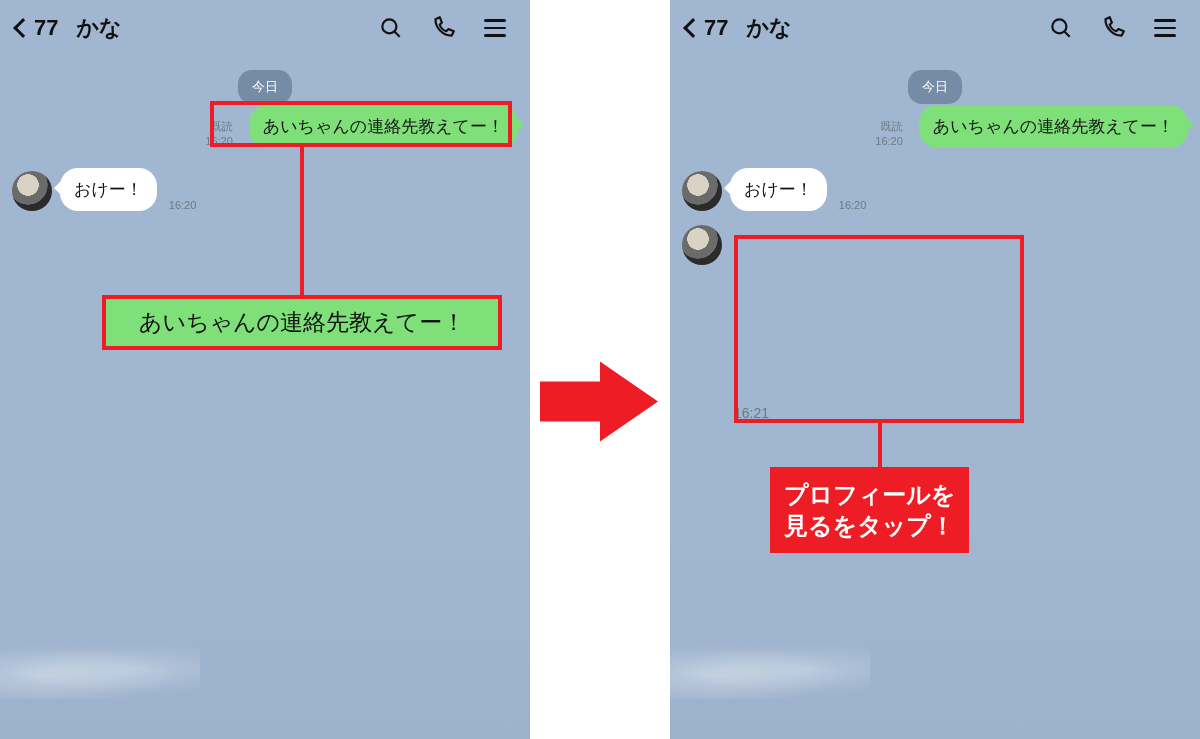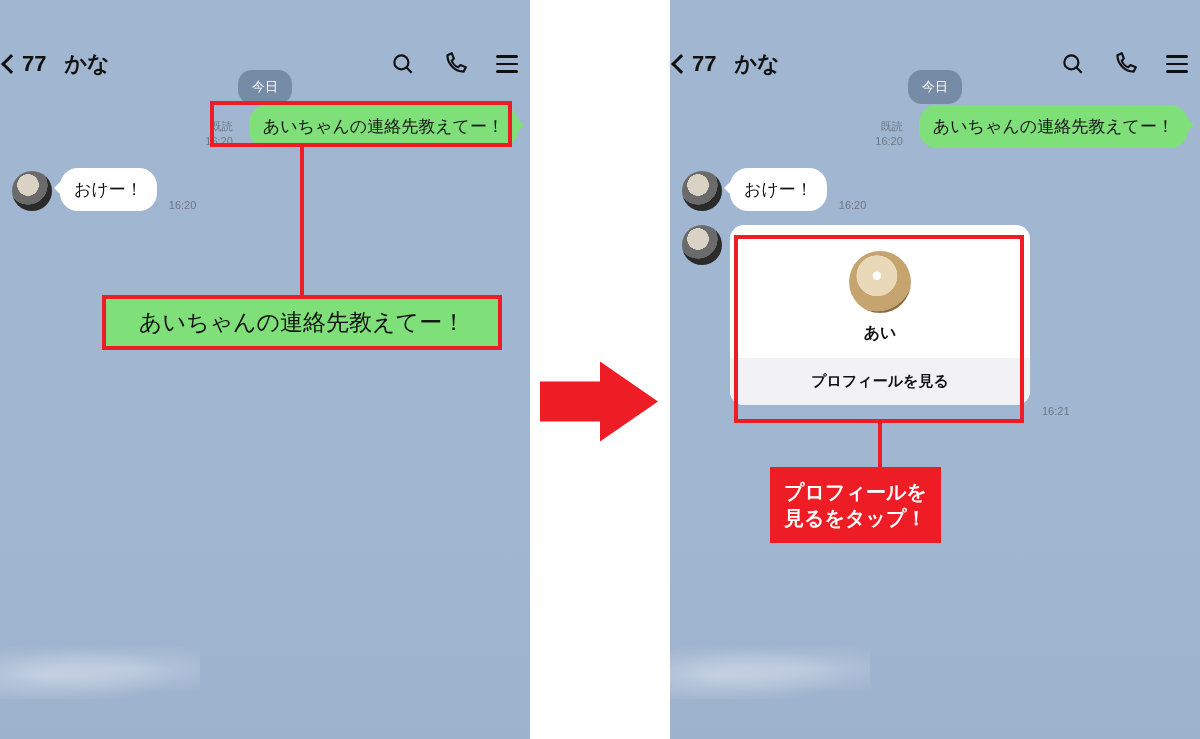--- a/index.html
+++ b/index.html
@@ -34,23 +34,22 @@
     align-items: center;
     justify-content: center;
   }
   
   .header {
     position: absolute;
     top: 0; left: 0; right: 0;
     height: 56px;
     display: flex;
     align-items: center;
-    padding: 0 4px;
-    color: #111;
-    margin-top: 36px;
+    padding: 0 16px;
+    color: #111;
   }
   .back {
     display: flex;
     align-items: center;
     font-weight: 700;
     font-size: 22px;
     cursor: pointer;
   }
   .chev-left {
     width: 14px; height: 14px;
@@ -223,30 +222,30 @@
     background: #f2f2f4;
     color: #111;
     font-size: 15px;
     font-weight: 700;
     text-align: center;
     padding: 14px 0;
     cursor: pointer;
   }
   .card-time {
     align-self: flex-end;
-    font-size: 11px;
+    font-size: 14px;
     color: #6c7885;
     margin-left: 4px;
   }
 
   .red-callout {
     position: absolute;
     background: #ee1c24;
     color: #fff;
-    font-size: 20px;
+    font-size: 24px;
     font-weight: 700;
     padding: 12px 14px;
     line-height: 1.3;
     z-index: 60;
     white-space: pre;
   }
 
   
   .cloud {
     position: absolute;
@@ -372,29 +371,20 @@
     <div class="msg-in" style="top:168px;">
       <div class="avatar"></div>
       <div class="bubble-in">
         <span>おけー！</span>
       </div>
       <div class="time-in">16:20</div>
     </div>
 
     <div class="card-wrap" style="top:225px;">
       <div class="avatar"></div>
-      <div class="card">
-        <div class="card-top">
-          <div class="card-avatar"></div>
-          <div class="card-name">あい</div>
-        </div>
-        <div class="card-btn">
-          <span>プロフィールを見る</span>
-        </div>
-      </div>
       <div class="card-time" style="margin-top:180px;">16:21</div>
     </div>
 
     <div class="hl" style="top:235px; left:64px; width:290px; height:188px;"></div>
 
     <div class="connector" style="top:423px; left:208px; height:44px;"></div>
 
     <div class="red-callout" style="top:467px; left:100px;">プロフィールを
 見るをタップ！</div>
   </div>

